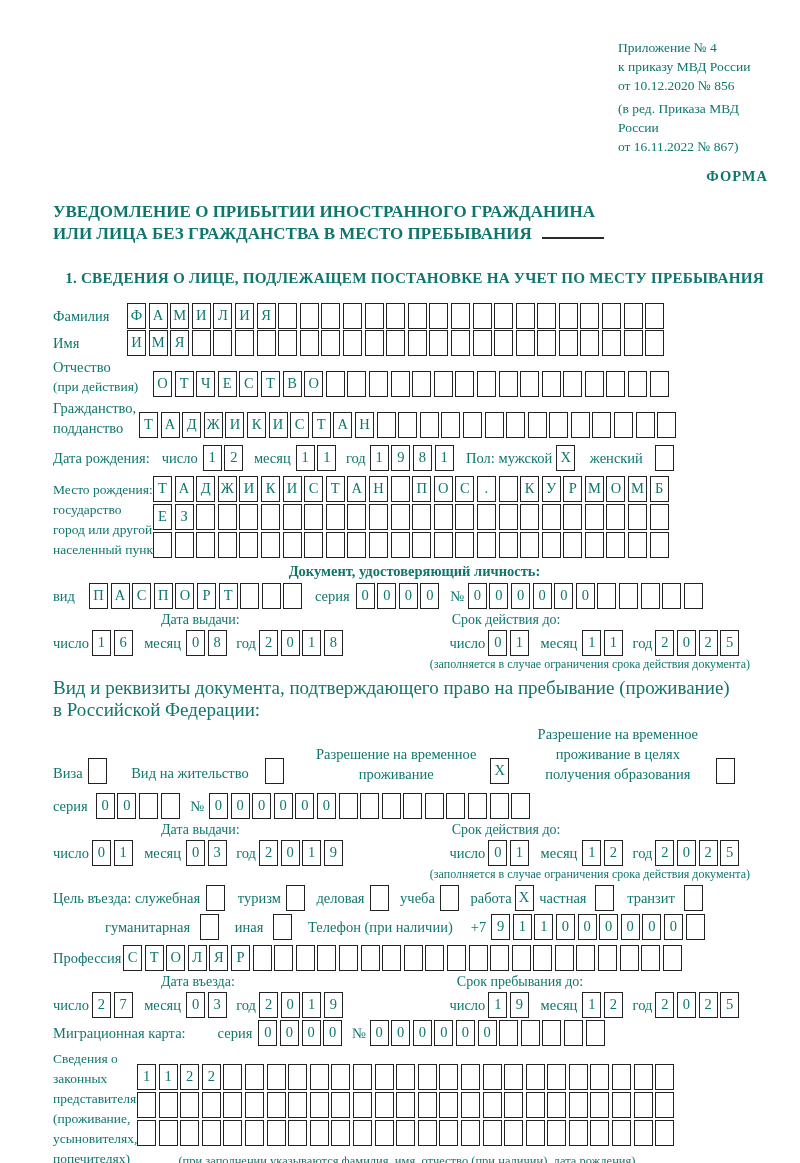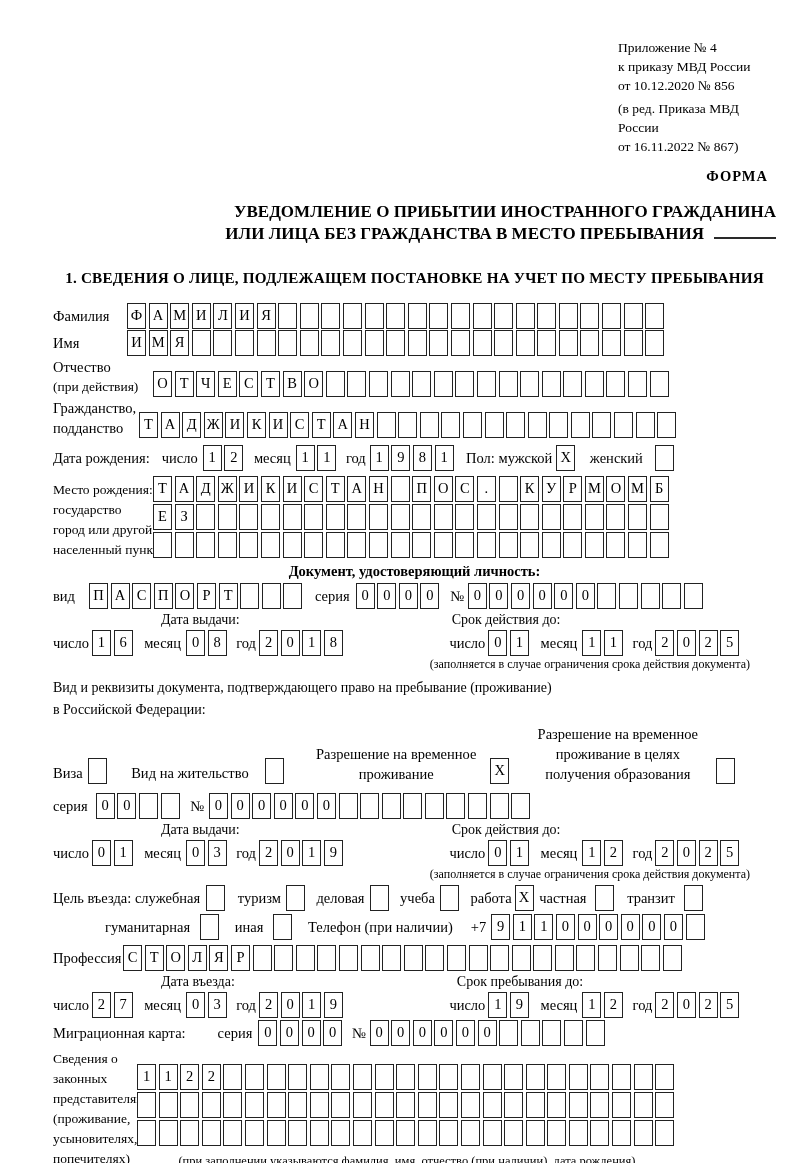--- a/index.html
+++ b/index.html
@@ -1,38 +1,38 @@
 <!DOCTYPE html>
 <html><head>
 <meta charset="utf-8">
 <style>
   html,body{margin:0;padding:0;background:#fff;}
-  .page{width:800px;height:1163px;box-sizing:border-box;background:#fff;color:#000000;
+  .page{width:800px;height:1163px;box-sizing:border-box;background:#fff;color:#0f766e;
         font-family:"Liberation Serif","DejaVu Serif",serif;padding:38px 24px 0 53px;overflow:hidden;position:relative;}
   .hdr{margin-left:565px;font-size:13.5px;line-height:19px;}
   .hdr .g2{margin-top:4px;}
   .forma{margin-top:12px;text-align:right;padding-right:8px;font-weight:bold;font-size:14.5px;letter-spacing:1px;}
-  .title{margin-top:16px;text-align:right;font-weight:bold;font-size:17px;line-height:22px;}
+  .title{margin-top:16px;text-align:left;font-weight:bold;font-size:17px;line-height:22px;}
   .blank-line{display:inline-block;width:62px;border-bottom:2px solid #2a2a2a;height:14px;margin-left:10px;}
   .sec{margin-top:24px;text-align:center;font-weight:bold;font-size:15.2px;letter-spacing:.2px;}
   .form{margin-top:16px;}
   .row{display:flex;align-items:center;margin-bottom:1px;white-space:nowrap;}
   .row.top{align-items:flex-end;}
   .lbl{font-size:14.5px;line-height:21px;flex:none;}
   .sm{font-size:13.5px;}
   .lblstack{display:inline-flex;flex-direction:column;flex:none;}
   .lblstack .lbl{line-height:20px;}
   .cells{display:inline-flex;flex:none;}
   .cell{display:inline-block;box-sizing:border-box;width:19px;height:26px;border:1.8px solid #222;
         margin-right:2.6px;text-align:center;font-size:14.5px;line-height:22px;flex:none;background:#fff;}
   .colstack{display:inline-flex;flex-direction:column;flex:none;}
   .colstack .cells{margin-bottom:2px;}
   .hdr2{display:flex;font-size:14px;margin:3px 0 2px 0;text-align:right;}
   .note{font-size:12px;text-align:right;padding-right:26px;margin:1px 0 5px 0;}
-  .para{font-size:14px;line-height:22px;margin-top:4px;}
+  .para{font-size:19px;line-height:22px;margin-top:4px;}
   .center{text-align:center;}
   .dochead{text-align:center;font-weight:bold;font-size:14.5px;margin:3px 0 3px 0;}
   .foot{font-size:12.5px;text-align:center;margin-top:6px;}
 </style>
 </head>
 <body>
 
 <div class="page">
 
   <div class="hdr">

